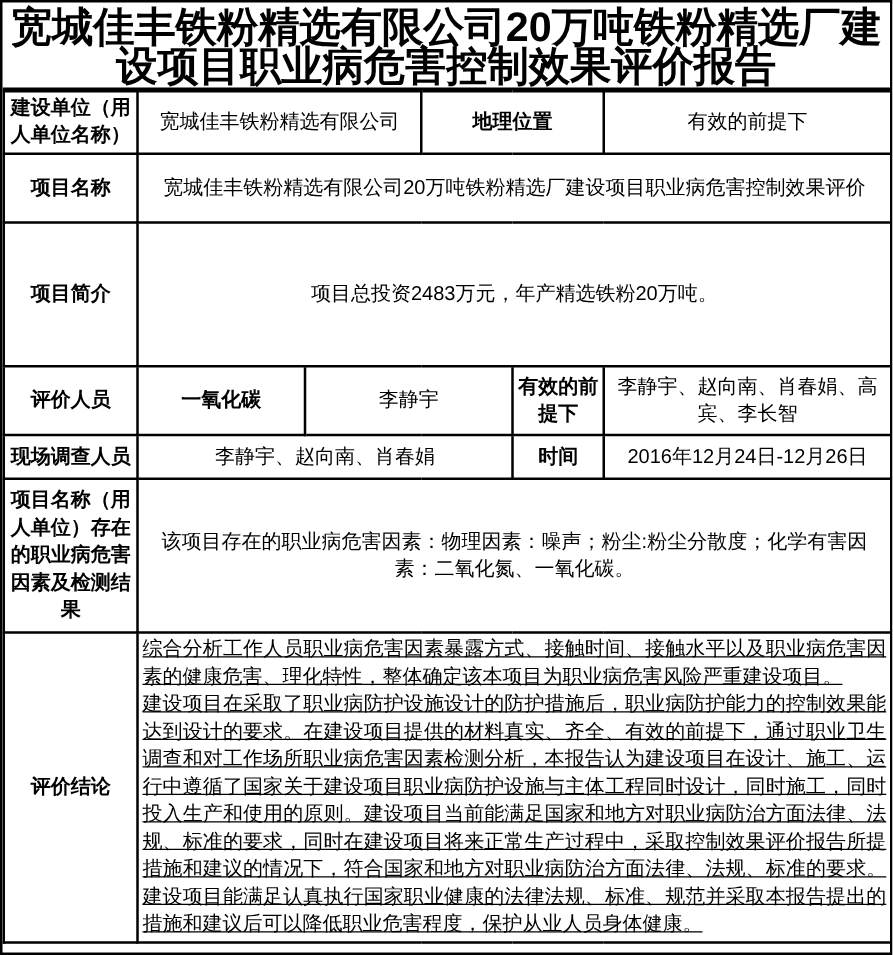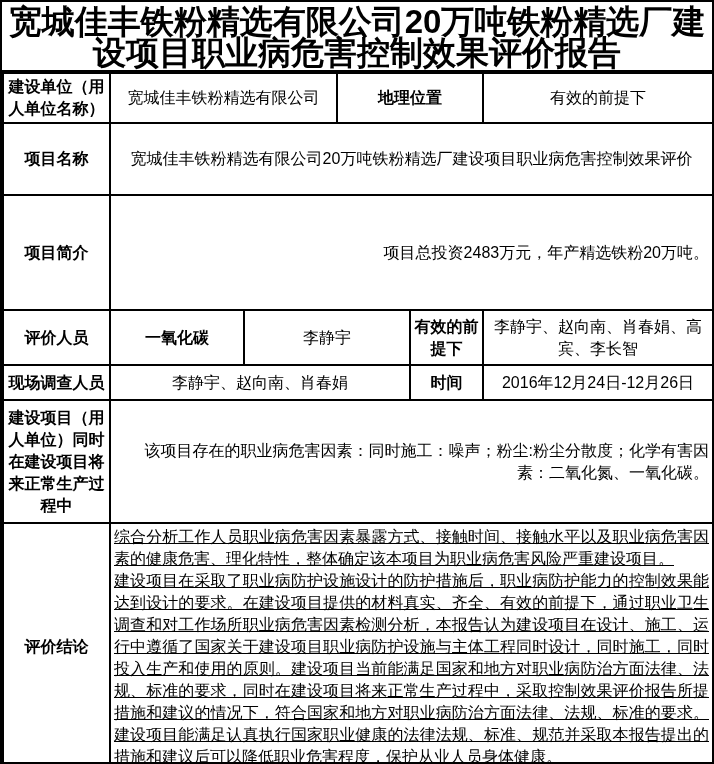--- a/index.html
+++ b/index.html
@@ -40,21 +40,21 @@
     vertical-align: middle;
     overflow: hidden;
     word-break: break-all;
   }
   td.lbl {
     font-weight: bold;
     text-align: center;
     padding: 2px 1px;
   }
   td.center { text-align: center; }
-  td.left   { text-align: right; padding-left: 4px; }
+  td.left   { text-align: center; padding-left: 4px; }
   td.conclusion {
     vertical-align: top;
     line-height: 23px;
     padding: 3px 3px 2px 3px;
   }
   td.conclusion .para {
     text-align: justify;
     text-decoration: underline;
   }
 </style>
@@ -76,21 +76,21 @@
     </colgroup>
 
     <tbody>
         <tr style="height:45px">
       <td class="lbl">建设单位（用人单位名称）</td>
       <td class="center" colspan="2">宽城佳丰铁粉精选有限公司</td>
       <td class="lbl" colspan="2">地理位置</td>
       <td class="center">有效的前提下</td>
     </tr>
 
-    <tr style="height:72px">
+    <tr style="height:55px">
       <td class="lbl">项目名称</td>
       <td class="center" colspan="5">宽城佳丰铁粉精选有限公司20万吨铁粉精选厂建设项目职业病危害控制效果评价</td>
     </tr>
 
     <tr style="height:115px">
       <td class="lbl">项目简介</td>
       <td class="left" colspan="5">项目总投资2483万元，年产精选铁粉20万吨。</td>
     </tr>
 
     <tr style="height:55px">
@@ -102,22 +102,22 @@
     </tr>
 
     <tr style="height:35px">
       <td class="lbl">现场调查人员</td>
       <td class="center" colspan="3">李静宇、赵向南、肖春娟</td>
       <td class="lbl">时间</td>
       <td class="center">2016年12月24日-12月26日</td>
     </tr>
 
     <tr style="height:123px">
-      <td class="lbl">建设项目（用人单位）同时在建设项目将来正常生产过程中</td>
-      <td class="left" colspan="5">该项目存在的职业病危害因素：同时施工：噪声；粉尘:粉尘分散度；化学有害因素：二氧化氮、一氧化碳。</td>
+      <td class="lbl">项目名称（用人单位）存在的职业病危害因素及检测结果</td>
+      <td class="left" colspan="5">该项目存在的职业病危害因素：物理因素：噪声；粉尘:粉尘分散度；化学有害因素：二氧化氮、一氧化碳。</td>
     </tr>
 
     <tr style="height:219px">
       <td class="lbl">评价结论</td>
       <td class="conclusion" colspan="5">
         <div class="para">综合分析工作人员职业病危害因素暴露方式、接触时间、接触水平以及职业病危害因素的健康危害、理化特性，整体确定该本项目为职业病危害风险严重建设项目。</div>
         <div class="para">建设项目在采取了职业病防护设施设计的防护措施后，职业病防护能力的控制效果能达到设计的要求。在建设项目提供的材料真实、齐全、有效的前提下，通过职业卫生调查和对工作场所职业病危害因素检测分析，本报告认为建设项目在设计、施工、运行中遵循了国家关于建设项目职业病防护设施与主体工程同时设计，同时施工，同时投入生产和使用的原则。建设项目当前能满足国家和地方对职业病防治方面法律、法规、标准的要求，同时在建设项目将来正常生产过程中，采取控制效果评价报告所提措施和建议的情况下，符合国家和地方对职业病防治方面法律、法规、标准的要求。建设项目能满足认真执行国家职业健康的法律法规、标准、规范并采取本报告提出的措施和建议后可以降低职业危害程度，保护从业人员身体健康。</div>
       </td>
     </tr>
   </tbody>

